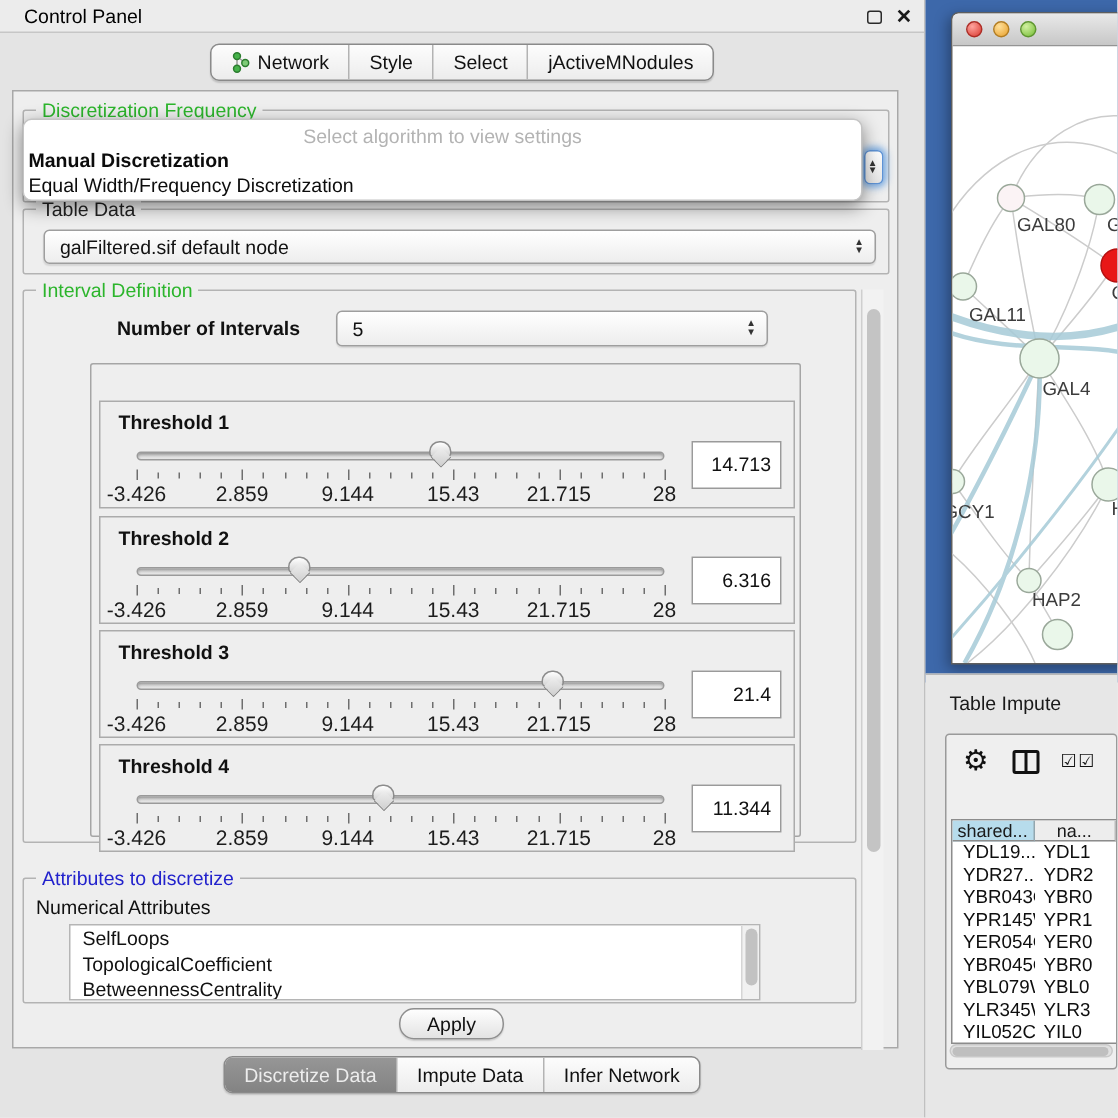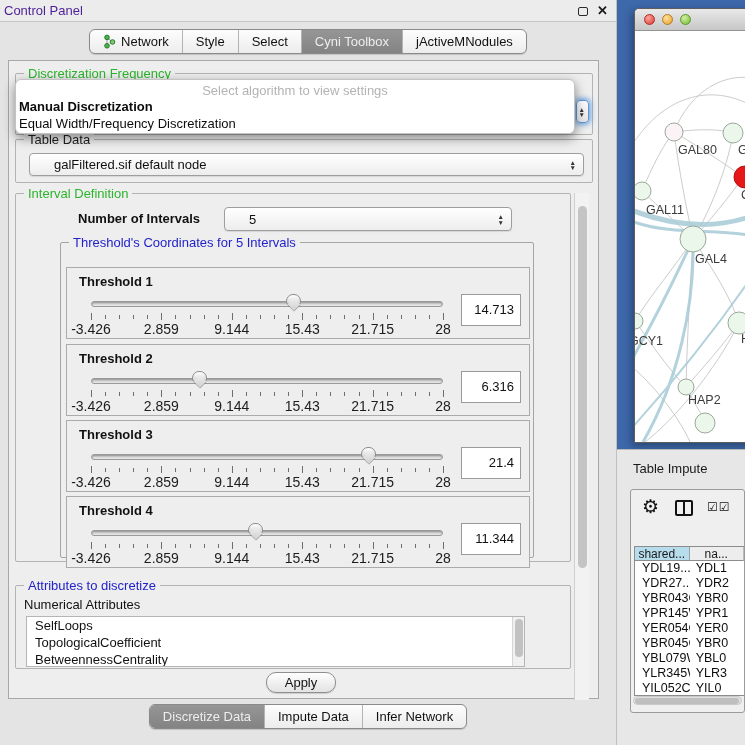--- a/index.html
+++ b/index.html
@@ -2,42 +2,42 @@
 <html><head>
 <meta charset="utf-8">
 <style>
   * { margin:0; padding:0; box-sizing:border-box; }
   html,body { width:745px; height:745px; }
   body { font-family:"Liberation Sans", sans-serif; background:#e6e6e6; position:relative; overflow:hidden; }
 
   
   #control-panel { position:absolute; left:0; top:0; width:617px; height:745px; background:#e4e4e4; border-right:1px solid #c0c0c0; }
   .cp-titlebar { position:absolute; left:0; top:0; width:100%; height:22px; background:#ececec; border-bottom:1px solid #c6c6c6; display:flex; align-items:center; }
-  .cp-title { font-size:13px; color:#4c1d95; padding-left:4px; }
+  .cp-title { font-size:13px; color:#000000; padding-left:16px; }
   .cp-tb-icons { position:absolute; right:8px; top:0; height:22px; display:flex; align-items:center; gap:9px; }
   .float-ico { width:10px; height:9px; border:1.5px solid #2a2a2a; border-radius:2px; }
   .close-ico { font-size:13px; font-weight:bold; color:#1a1a1a; line-height:10px; }
 
   .tab-row { position:absolute; left:0; width:100%; display:flex; justify-content:center; }
   .tab-group { display:flex; border:1px solid #8a8a8a; border-radius:6px; overflow:hidden; background:linear-gradient(#fdfdfd,#ececec); box-shadow:0 1px 1px rgba(0,0,0,.15); }
   .tab { font-size:13px; color:#111; padding:4px 13px; border-left:1px solid #b3b3b3; display:flex; align-items:center; gap:5px; white-space:nowrap; }
   .tab:first-child { border-left:none; }
   .tab.selected { background:linear-gradient(#969696,#838383); color:#ededed; }
   #top-tabs { top:29px; }
   #bottom-tabs { top:704px; }
 
   .cp-content { position:absolute; left:8px; top:60px; width:591px; height:639px; background:#eeeeee; border:1px solid #a8a8a8; }
 
   .grp { position:absolute; border:1px solid #b3b3b3; border-radius:2px; }
   .grp-label { position:absolute; top:-8px; left:8px; background:#eeeeee; padding:0 4px; font-size:13px; white-space:nowrap; }
   .lbl-green { color:#2cb52c; }
   .lbl-blue { color:#2222cc; }
   .lbl-dark { color:#222; }
 
-  .combo { position:absolute; background:linear-gradient(#ffffff,#ededed); border:1px solid #9e9e9e; border-radius:4px; font-size:13px; color:#111; display:flex; align-items:center; padding:0 24px; box-shadow:0 1px 1px rgba(0,0,0,.1); }
+  .combo { position:absolute; background:linear-gradient(#ffffff,#ededed); border:1px solid #9e9e9e; border-radius:4px; font-size:13px; color:#111; display:flex; align-items:center; padding:0 10px; box-shadow:0 1px 1px rgba(0,0,0,.1); }
   .stepper { position:absolute; right:7px; top:50%; transform:translateY(-50%); display:flex; flex-direction:column; align-items:center; font-size:6.5px; color:#333; line-height:5.5px; }
 
   
   #algo-popup { position:absolute; left:6px; top:18px; width:560px; height:55px; background:#ffffff; border:1px solid #c4c4c4; border-radius:6px; box-shadow:0 4px 12px rgba(0,0,0,.45); z-index:20; overflow:hidden; }
   .popup-placeholder { text-align:center; color:#b3b3b3; font-size:13px; margin-top:3px; }
   .popup-item { font-size:13px; color:#0c0c0c; line-height:17px; padding:0 3px; }
   .popup-item.bold { font-weight:bold; }
   #algo-combo-btn { position:absolute; left:567px; top:39px; width:13px; height:23px; border:1px solid #5f94d6; border-radius:4px; background:linear-gradient(#fdfdfd,#e6e6e6); box-shadow:0 0 5px 2px rgba(96,156,222,.85); z-index:5; }
 
   
@@ -48,21 +48,21 @@
   .sl-handle { position:absolute; top:-2px; width:15px; height:11px; border:1px solid #8c8c8c; border-radius:7px 7px 3px 3px; background:linear-gradient(#ffffff,#d4d4d4); z-index:2; }
   .sl-handle::after { content:""; position:absolute; left:2px; top:5px; width:9px; height:9px; background:linear-gradient(135deg,#efefef,#cfcfcf); border-right:1px solid #8c8c8c; border-bottom:1px solid #8c8c8c; transform:rotate(45deg); border-radius:1px; }
   .sl-ticks { position:absolute; left:0; right:0; top:17px; height:8px; }
   .sl-ticks .tick { position:absolute; width:1px; height:4px; top:2px; background:#6e6e6e; }
   .sl-ticks .tick.major { height:7px; top:0; }
   .sl-labels { position:absolute; left:0; right:0; top:25px; height:12px; }
   .sl-labels span { position:absolute; transform:translateX(-50%); font-size:14px; font-weight:normal; color:#1c1c1c; white-space:nowrap; }
   .th-value { position:absolute; right:8px; top:26px; width:60px; height:32px; background:#fff; border:1px solid #9a9a9a; font-size:13px; color:#111; text-align:right; line-height:30px; padding-right:6px; }
 
   
-  .attr-list { position:absolute; left:10px; top:30px; width:499px; height:51px; background:#ffffff; border:1px solid #b5b5b5; overflow:hidden; font-size:13px; color:#111; }
+  .attr-list { position:absolute; left:30px; top:30px; width:461px; height:51px; background:#ffffff; border:1px solid #b5b5b5; overflow:hidden; font-size:13px; color:#111; }
   .attr-list .item { line-height:17px; padding-left:8px; white-space:nowrap; }
   .list-scroll { position:absolute; right:0; top:0; width:12px; height:100%; background:#f1f1f1; border-left:1px solid #d5d5d5; }
   .list-scroll .thumb { position:absolute; left:1.5px; top:2px; width:8px; height:38px; background:#c2c2c2; border-radius:4px; }
 
   .apply-btn { position:absolute; left:257px; top:611px; width:70px; height:21px; border:1px solid #8f8f8f; border-radius:10px; background:linear-gradient(#fefefe,#e3e3e3); font-size:13px; color:#111; text-align:center; line-height:19px; box-shadow:0 1px 1px rgba(0,0,0,.15); }
 
   .cp-vscroll { position:absolute; left:565px; top:132px; width:15px; height:507px; background:#f2f2f2; border-left:1px solid #cfcfcf; }
   .cp-vscroll .thumb { position:absolute; left:3px; top:13px; width:9px; height:362px; background:#c4c4c4; border-radius:5px; }
 
   
@@ -117,23 +117,20 @@
             <circle cx="9.5" cy="8" r="2.3" fill="#7ecb77" stroke="#2c7d2f"></circle>
           </svg>
         <span>Network</span>
       </span>
       <span class="tab">
           <span>Style</span>
         </span>
       <span class="tab">
           <span>Select</span>
         </span>
-      <span class="tab selected">
-          <span>Cyni Toolbox</span>
-        </span>
       <span class="tab">
           <span>jActiveMNodules</span>
         </span>
     </div>
   </div>
 
   <div class="cp-content">
 
     <div class="grp" style="left:6px; top:12px; width:578px; height:62px;">
       <span class="grp-label lbl-green">Discretization Frequency</span>
@@ -169,21 +166,20 @@
       <span style="position:absolute; left:62px; top:17px; font-size:13px; font-weight:bold; color:#111;">Number of Intervals</span>
       <div class="combo" style="left:208px; top:13px; width:288px; height:24px;">
         <span>5</span>
         <span class="stepper">
             <span>▲</span>
             <span>▼</span>
           </span>
       </div>
 
       <div class="grp" style="left:44px; top:48px; width:474px; height:316px; border-color:#a5a5a5;">
-        <span class="grp-label lbl-blue">Threshold's Coordinates for 5 Intervals</span>
 
         <div class="th-panel" style="top:24px;">
           <span class="th-label">Threshold 1</span>
           <div class="th-slider">
             <div class="sl-track"></div>
             <div class="sl-handle" style="left: calc(57.72% - 8px);"></div>
             <div class="sl-ticks">
                 <div class="tick major" style="left: 0%;"></div>
                 <div class="tick" style="left: 4%;"></div>
                 <div class="tick" style="left: 8%;"></div>

